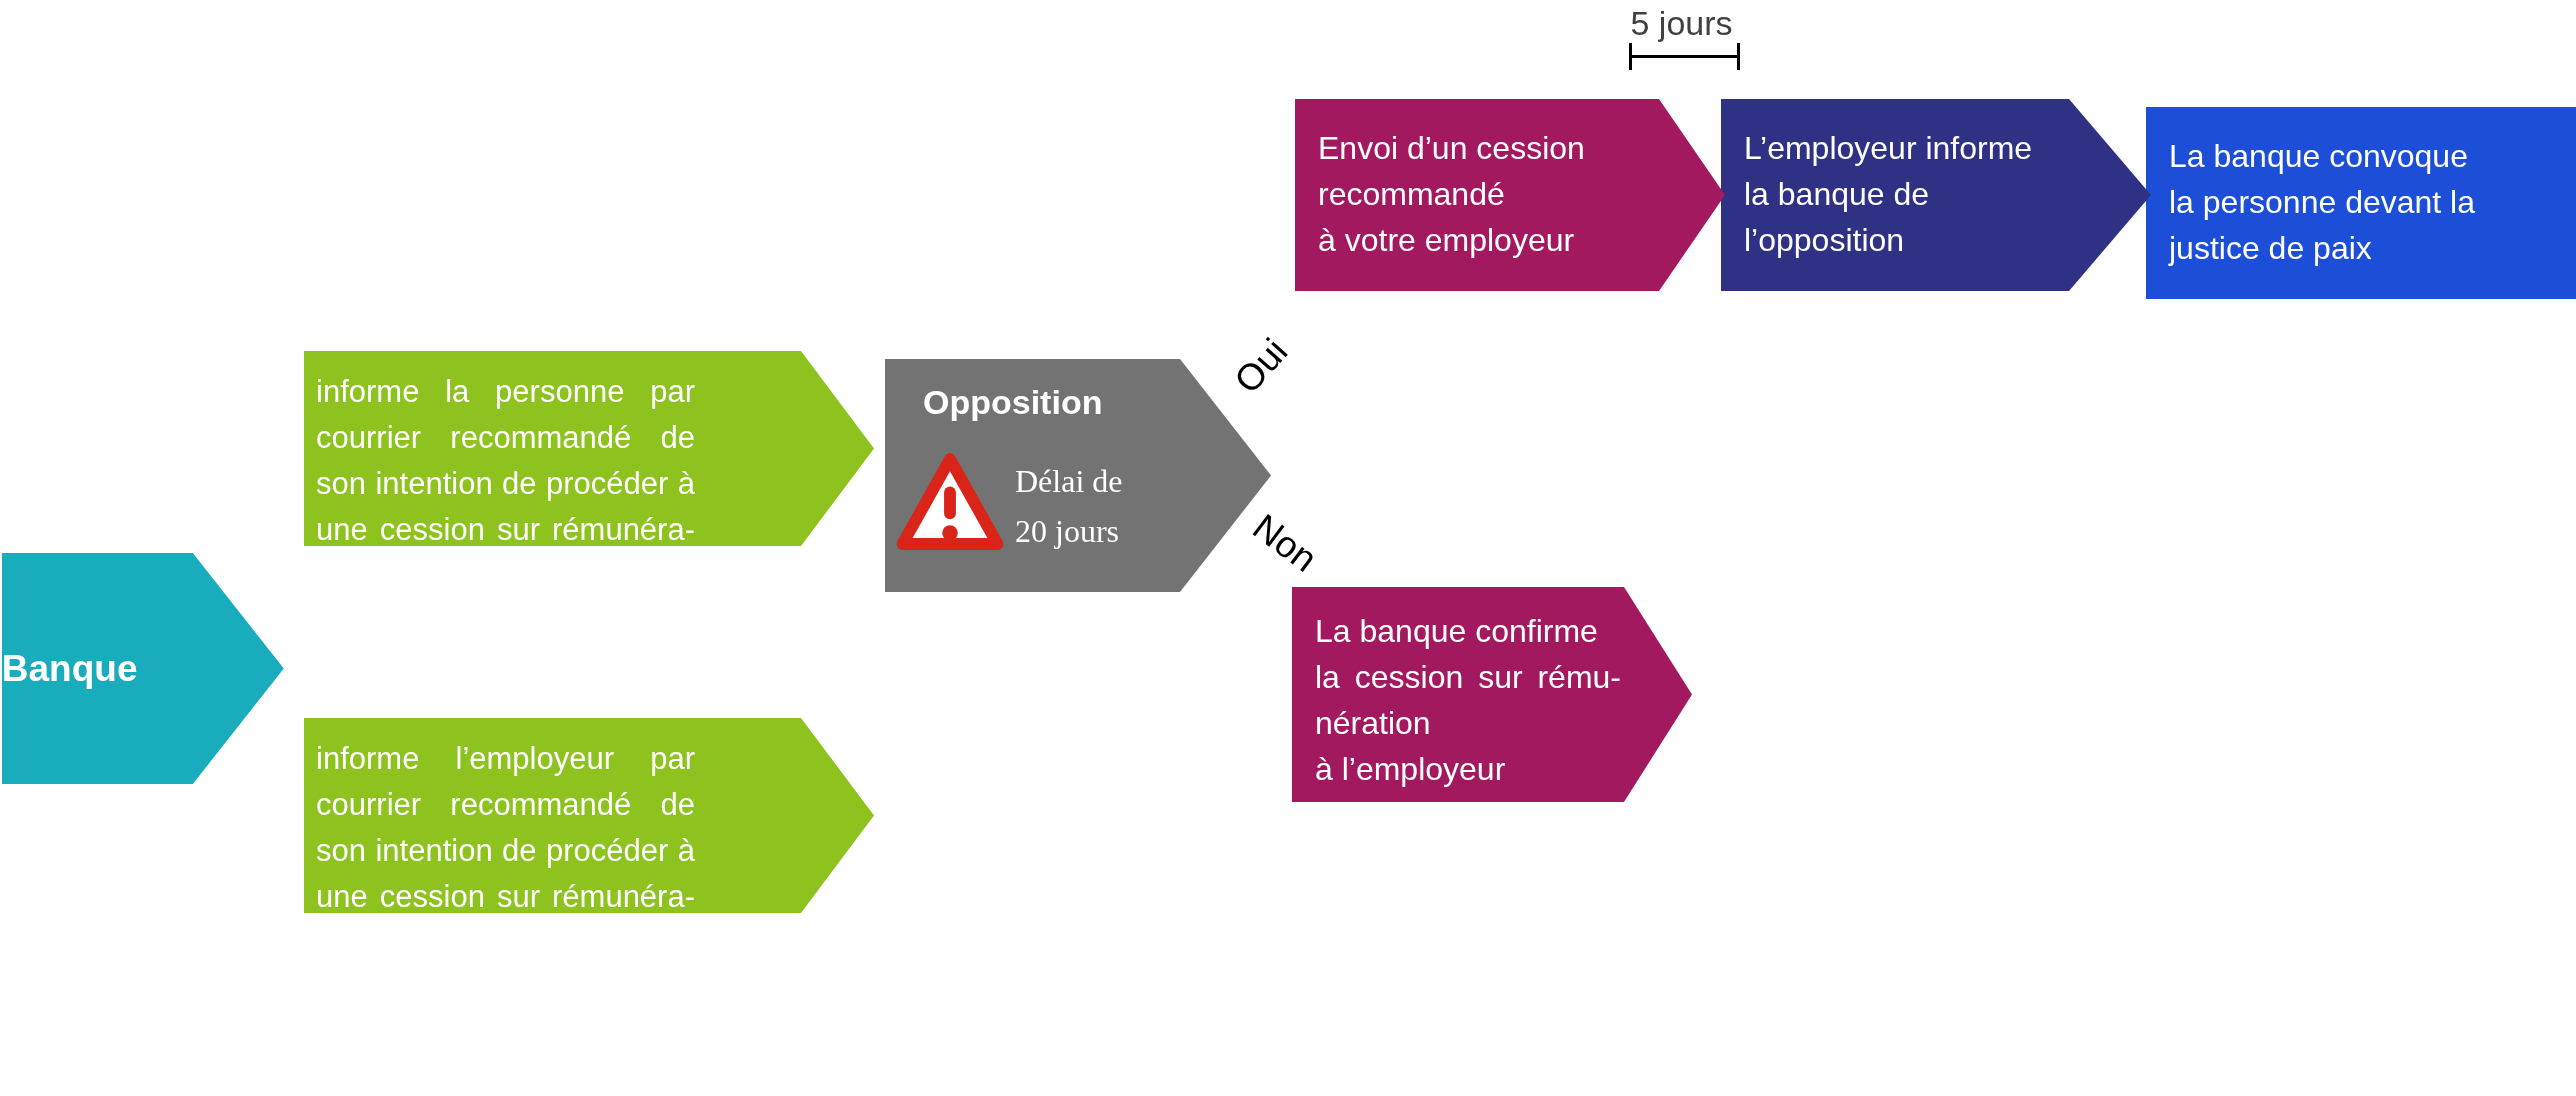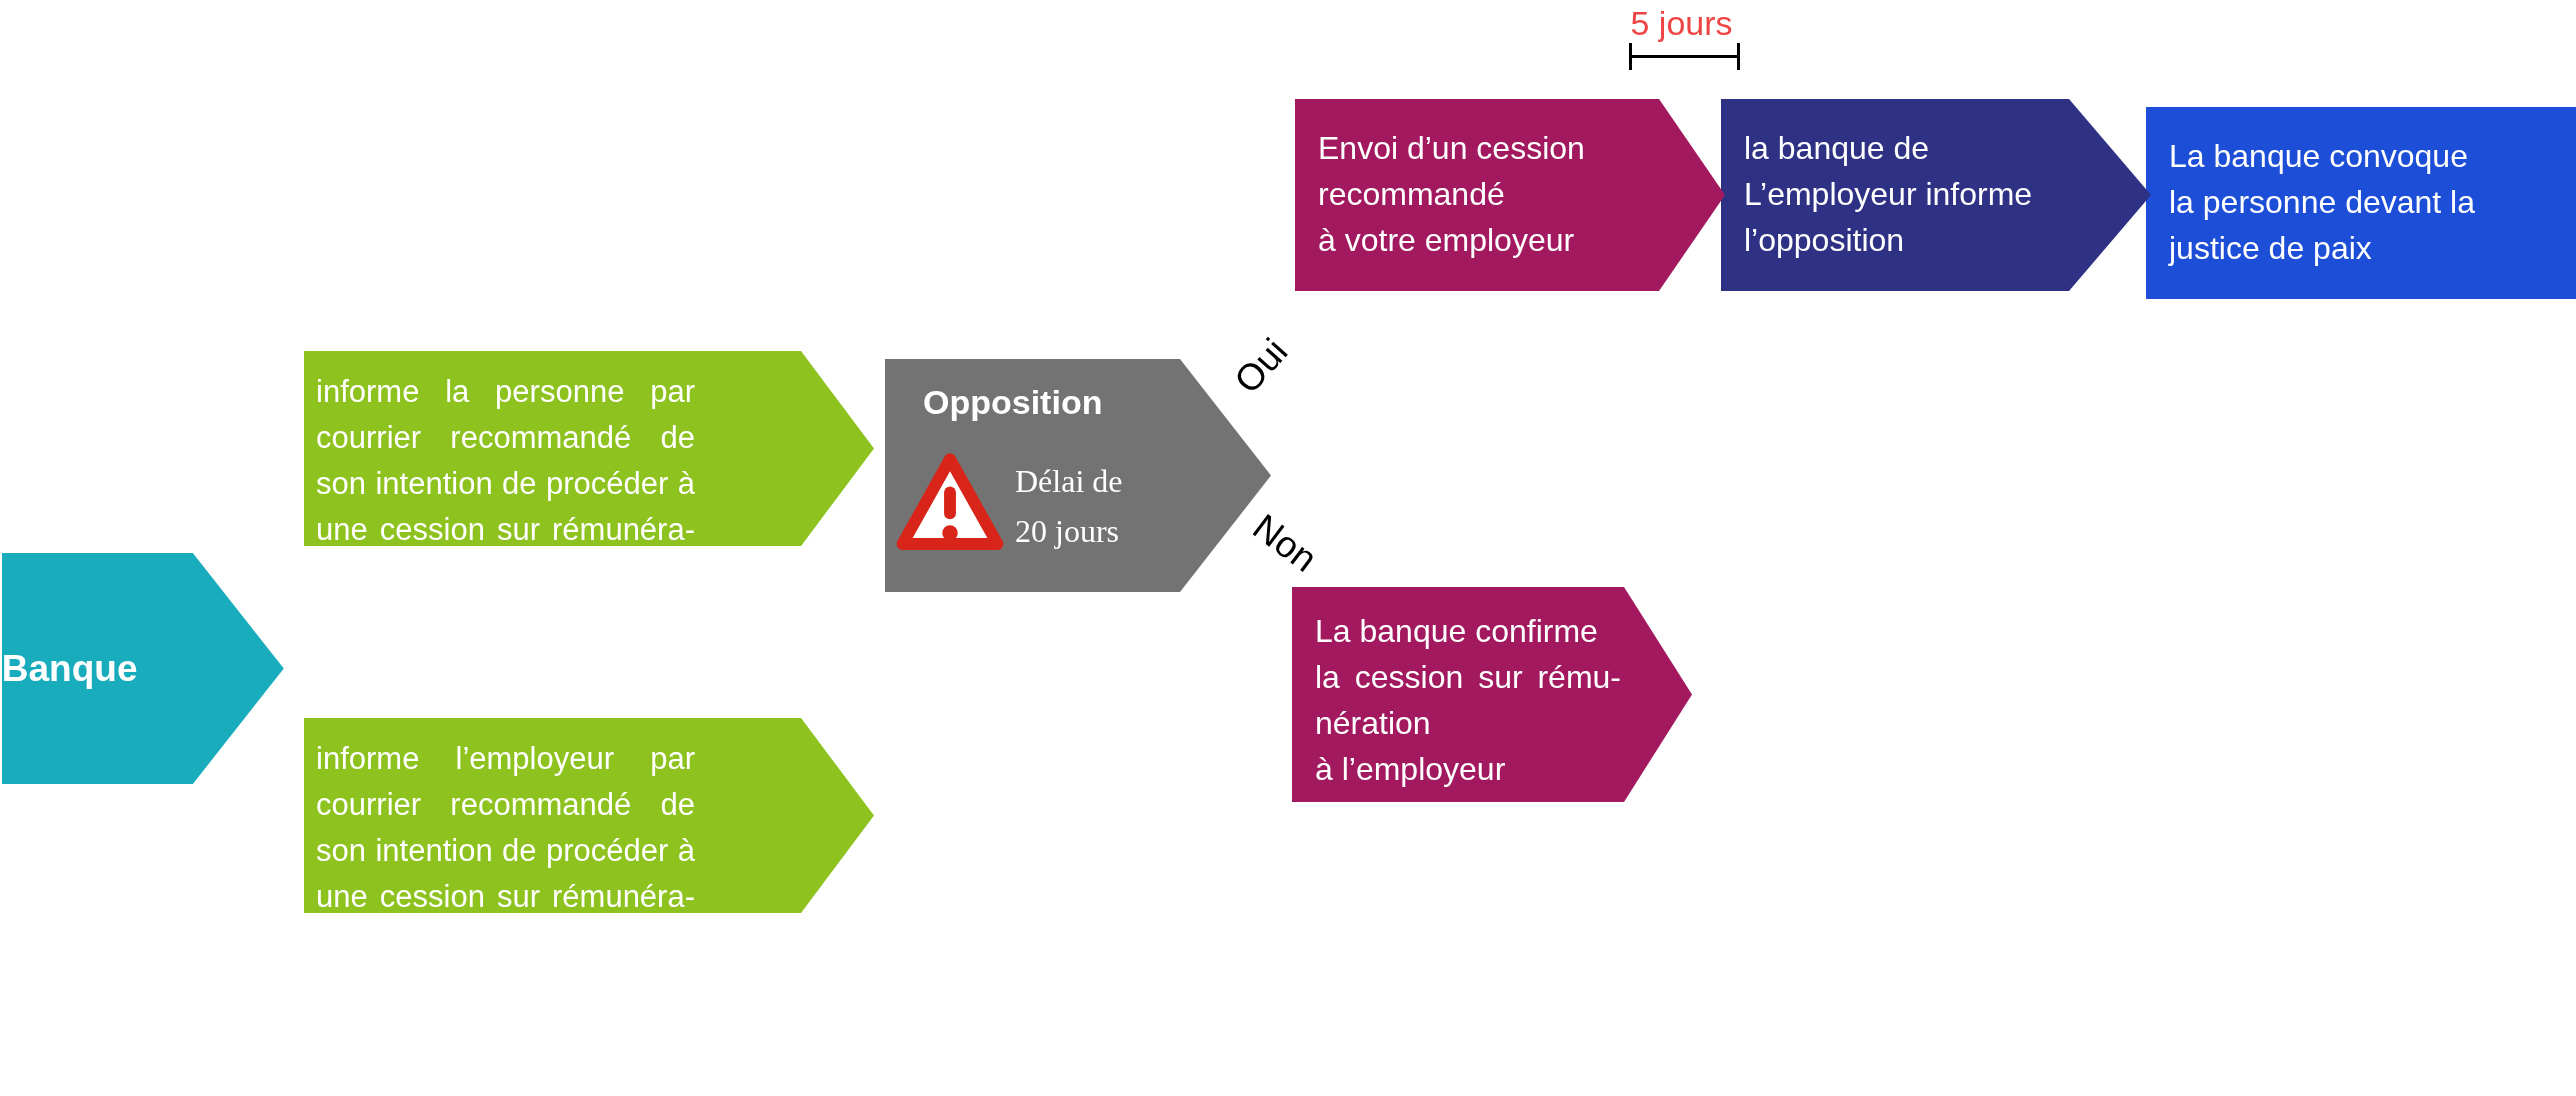--- a/index.html
+++ b/index.html
@@ -79,21 +79,21 @@
   .branch {
     position: absolute; color: #000000; font-size: 37px; line-height: 37px;
     transform-origin: center center; white-space: nowrap;
   }
   .oui { left: 1261px; top: 366px; transform: translate(-50%, -50%) rotate(-48deg); }
   .non { left: 1285px; top: 543px; transform: translate(-50%, -50%) rotate(37deg); }
 
   
   .tl-label {
     position: absolute; left: 1624px; top: 3.7px; width: 115px;
-    text-align: center; color: #ef4444; font-size: 34px; line-height: 38px;
+    text-align: center; color: #404040; font-size: 34px; line-height: 38px;
   }
   .tl-line { position: absolute; left: 1629px; top: 55px; width: 111px; height: 2.7px; background: #000000; }
   .tick { position: absolute; top: -12px; width: 2.7px; height: 26.5px; background: #000000; }
   .tick.left { left: 0; }
   .tick.right { right: 0; }
 </style>
 </head>
 <body>
 
 <div class="canvas">
@@ -107,22 +107,22 @@
   <div class="arrow courrier">
     <div class="txt">
       <div class="line">Envoi d’un cession</div>
       <div class="line">recommandé</div>
       <div class="line">à votre employeur</div>
     </div>
   </div>
 
   <div class="arrow informe">
     <div class="txt">
+      <div class="line">L’employeur informe</div>
       <div class="line">la banque de</div>
-      <div class="line">L’employeur informe</div>
       <div class="line">l’opposition</div>
     </div>
   </div>
 
   <div class="arrow convoque">
     <div class="txt">
       <div class="line">La banque convoque</div>
       <div class="line">la personne devant la</div>
       <div class="line">justice de paix</div>
     </div>

